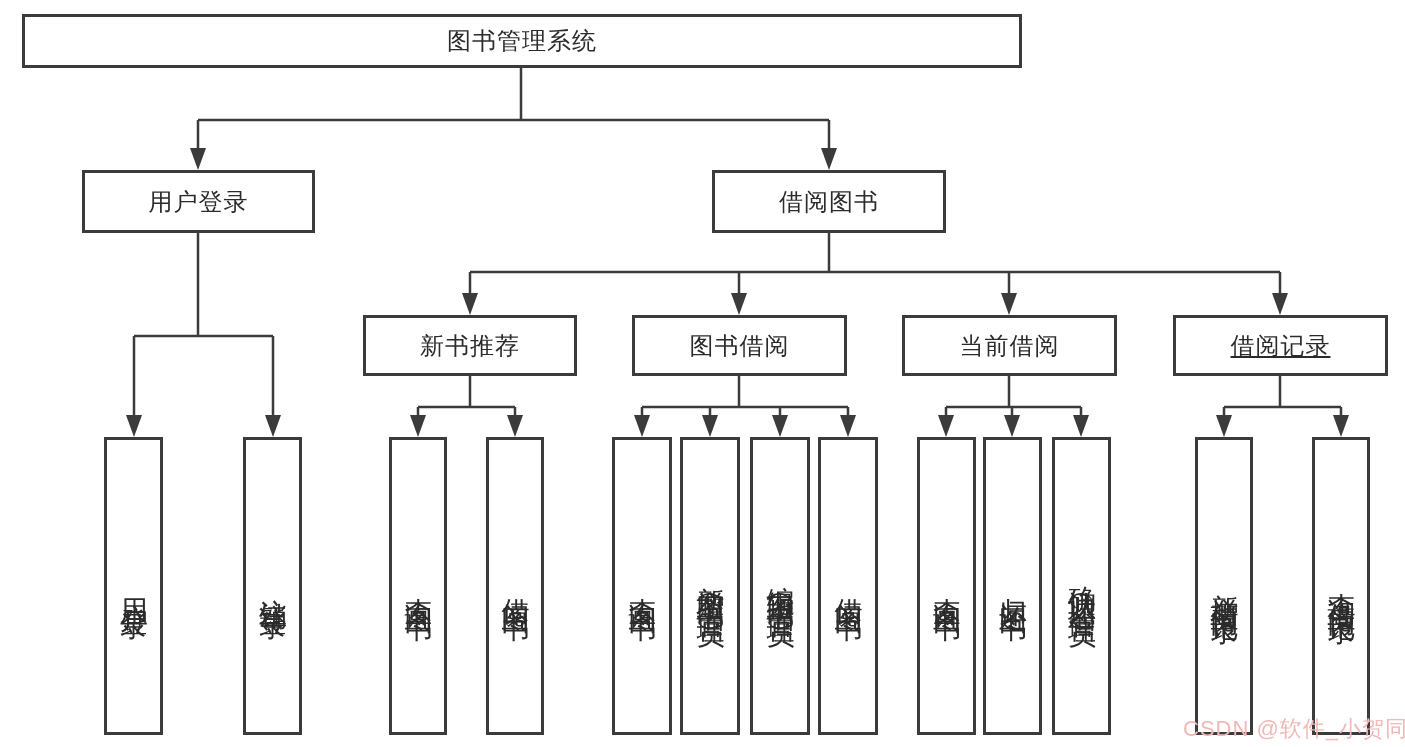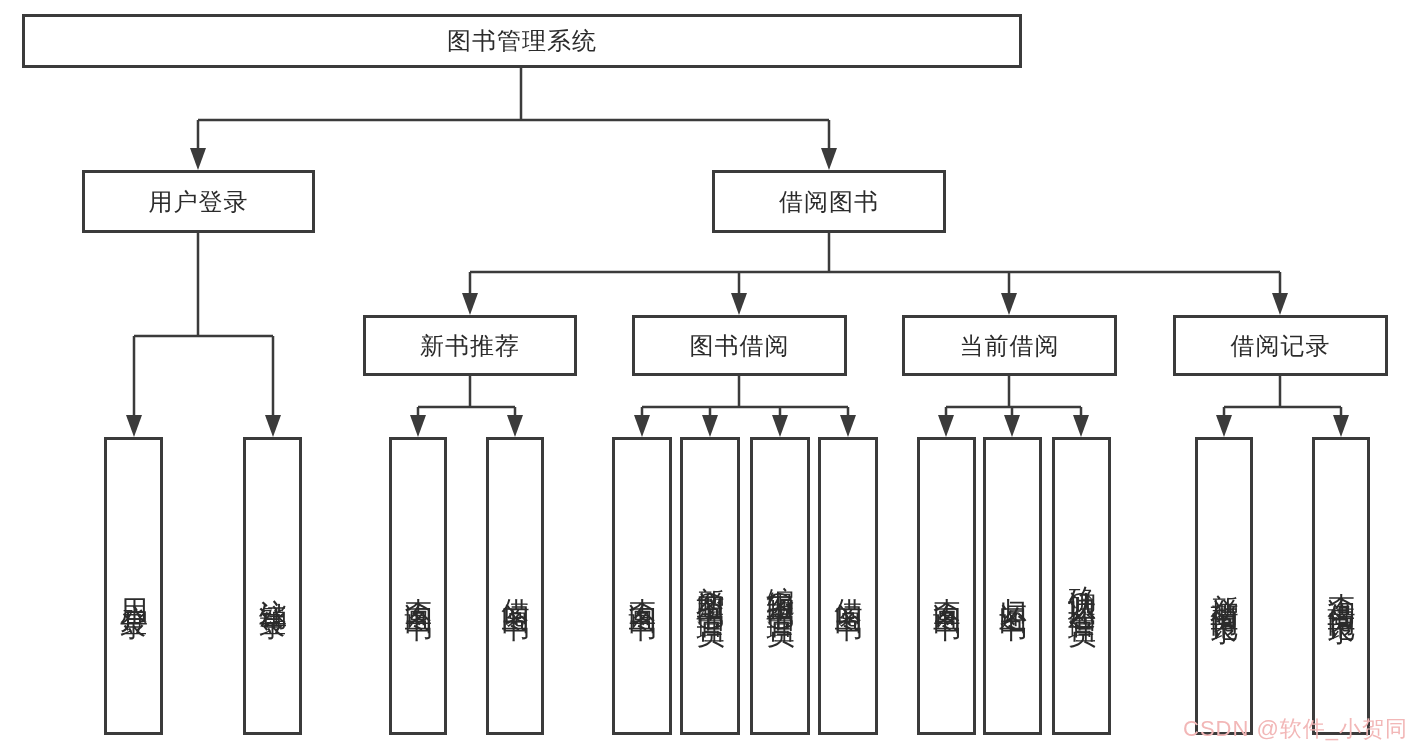--- a/index.html
+++ b/index.html
@@ -86,21 +86,21 @@
   </svg>
 
   <div class="node" style="left:22px; top:14px; width:1000px; height:54px;">图书管理系统</div>
 
   <div class="node" style="left:82px; top:170px; width:233px; height:63px;">用户登录</div>
   <div class="node" style="left:712px; top:170px; width:234px; height:63px;">借阅图书</div>
 
   <div class="node" style="left:363px; top:315px; width:214px; height:61px;">新书推荐</div>
   <div class="node" style="left:632px; top:315px; width:215px; height:61px;">图书借阅</div>
   <div class="node" style="left:902px; top:315px; width:215px; height:61px;">当前借阅</div>
-  <div class="node" style="left:1173px; top:315px; width:215px; height:61px;">借阅记录</div>
+  <div class="node" style="left:1173px; top:315px; width:215px; height:61px;text-decoration:underline;">借阅记录</div>
 
   <div class="node leaf" style="left:104px; top:437px; width:59px; height:298px;">
     <span class="vtext">用户登录</span>
   </div>
   <div class="node leaf" style="left:243px; top:437px; width:59px; height:298px;">
     <span class="vtext">注销登录</span>
   </div>
 
   <div class="node leaf" style="left:389px; top:437px; width:58px; height:298px;">
     <span class="vtext">查询图书</span>

